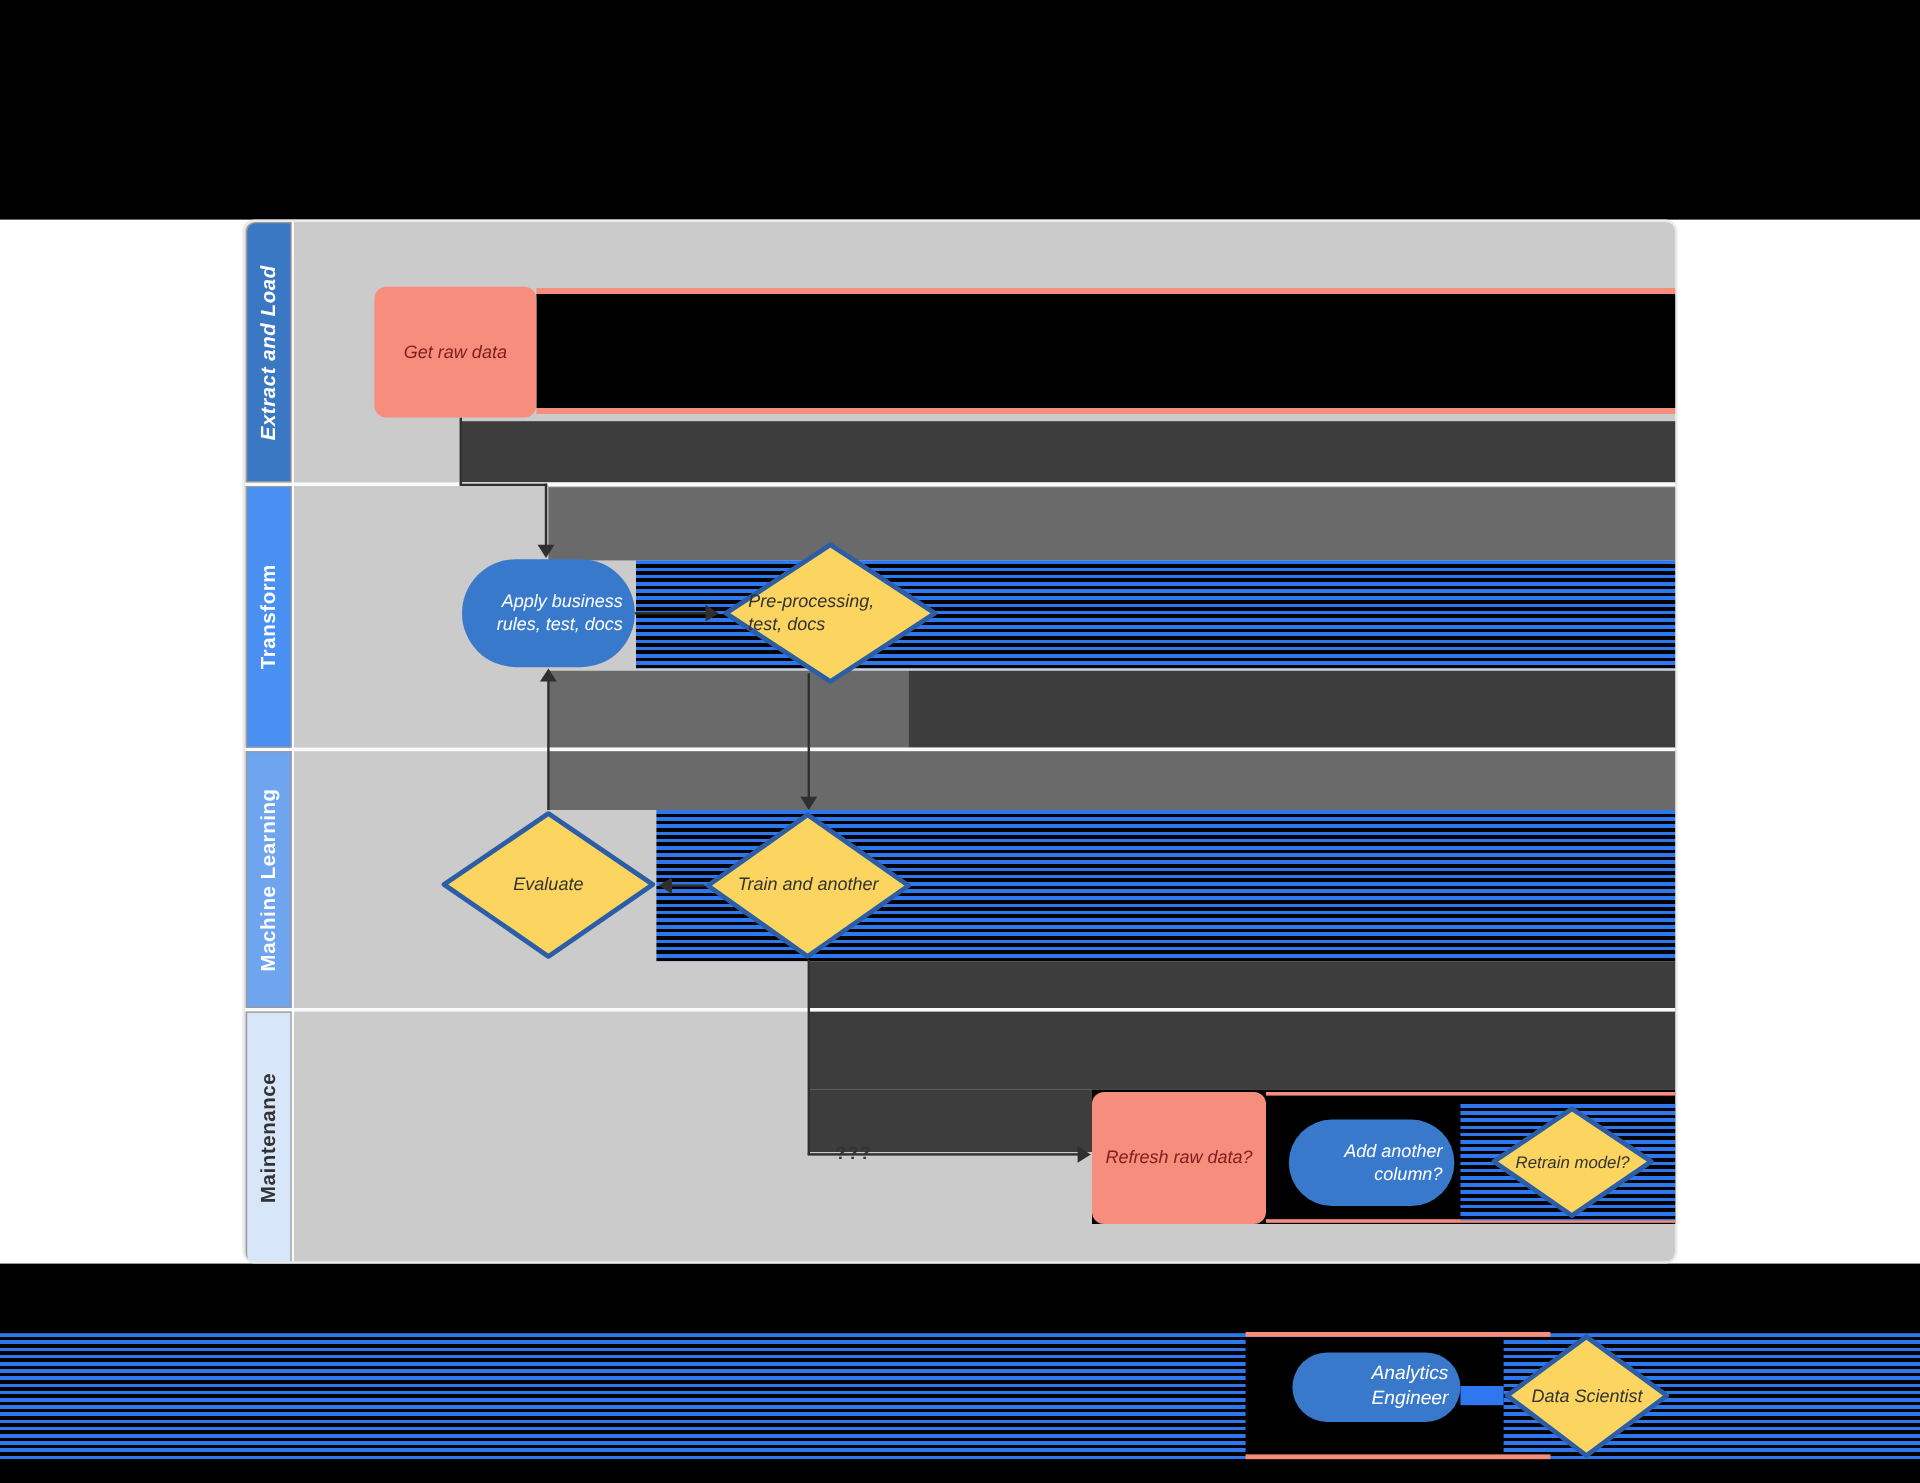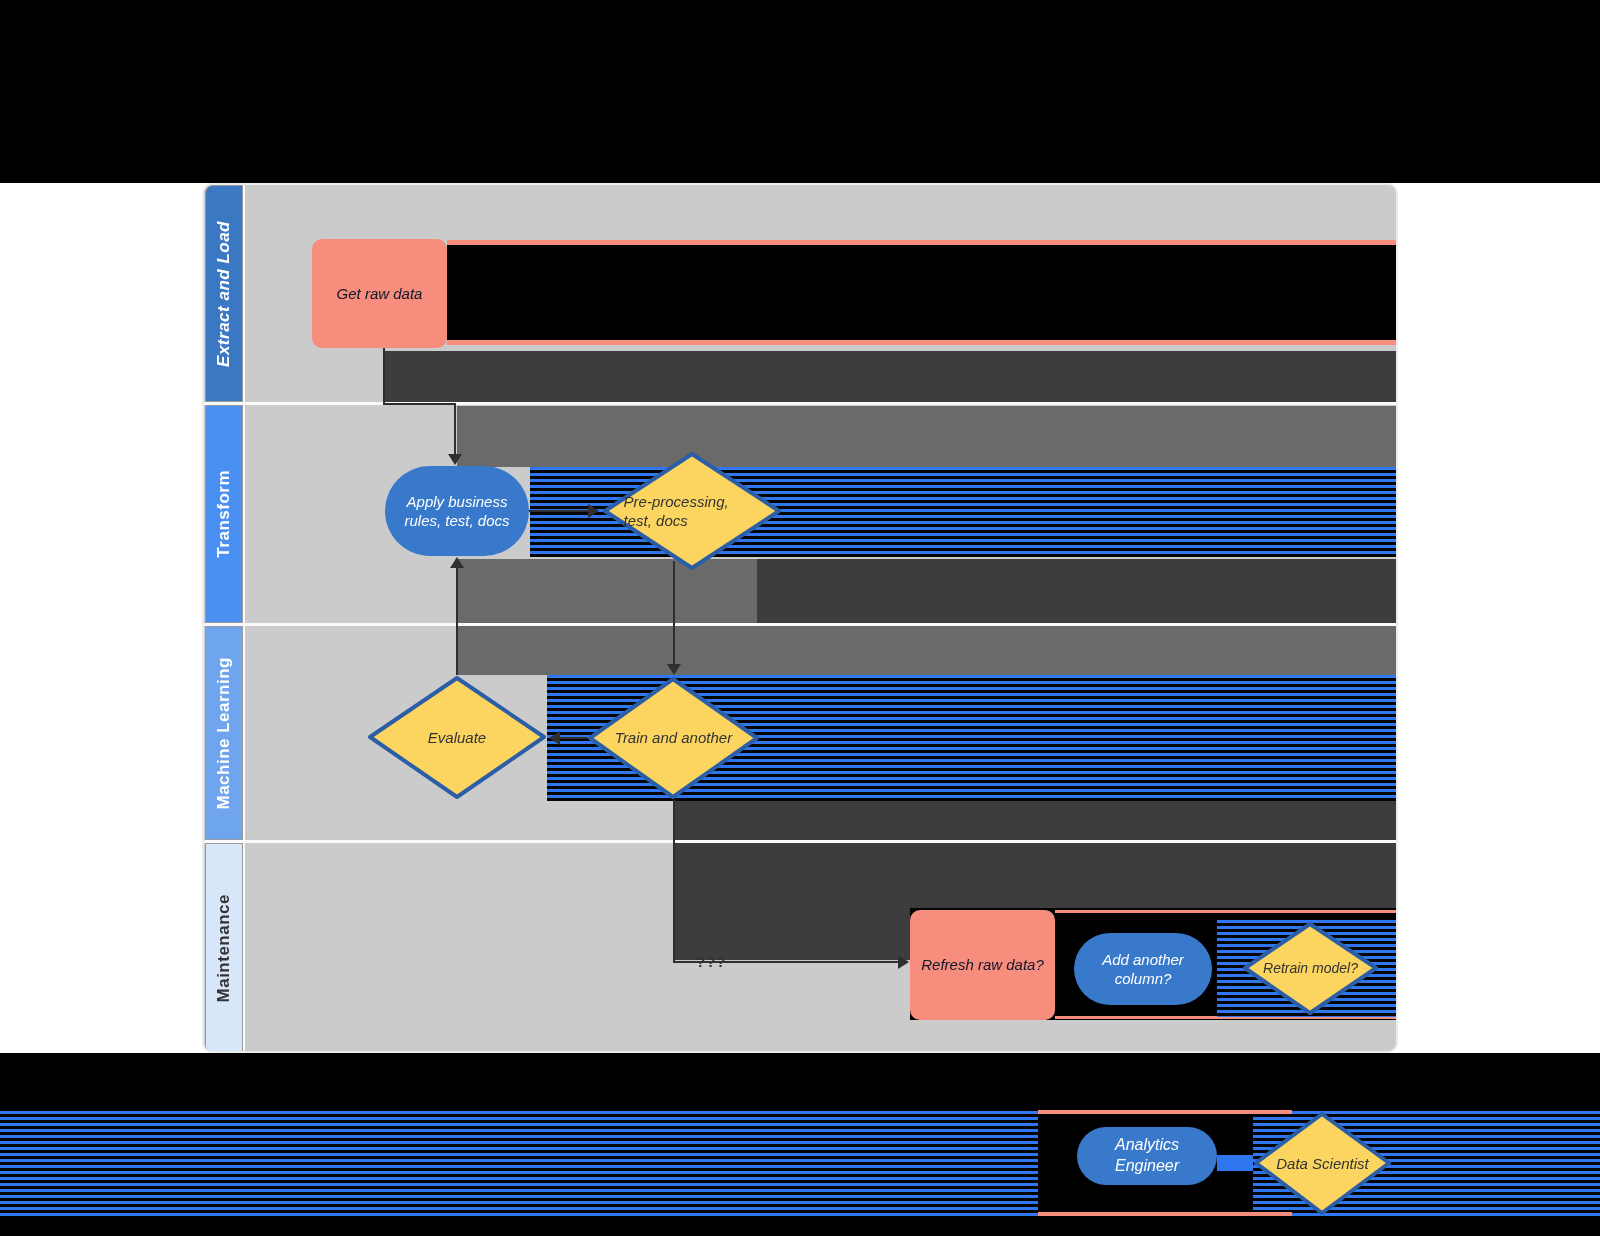--- a/index.html
+++ b/index.html
@@ -19,23 +19,23 @@
   .stripes{background:repeating-linear-gradient(to bottom,var(--stripe-blue) 0 3px,#040404 3px 6px);}
   .sep{position:absolute;left:0;width:1196px;height:3px;background:#fafafa;}
   .vsep{position:absolute;top:0;width:2px;height:870px;background:#fafafa;left:39px;}
   .lane-header{position:absolute;left:1px;width:38px;box-sizing:border-box;
                border:1px solid #9a9a9a;display:flex;align-items:center;justify-content:center;}
   .lane-label{writing-mode:vertical-rl;transform:rotate(180deg);font-weight:bold;
               font-size:17px;color:#fff;white-space:nowrap;letter-spacing:.5px;}
   
   .node-rect{position:absolute;background:var(--salmon);border-radius:10px;
              display:flex;align-items:center;justify-content:center;text-align:center;
-             color:#0f172a;font-style:italic;font-size:15px;line-height:1.3;}
+             color:#7f1d1d;font-style:italic;font-size:15px;line-height:1.3;}
   .node-pill{position:absolute;background:var(--node-blue);border-radius:45px;
-             display:flex;align-items:center;justify-content:center;text-align:center;
+             display:flex;align-items:center;justify-content:center;text-align:right;
              color:#fff;font-style:italic;font-size:15px;line-height:1.3;}
   .diamond{position:absolute;}
   .diamond svg{position:absolute;left:0;top:0;display:block;}
   .diamond polygon{fill:var(--yellow);stroke:var(--diamond-border);stroke-width:4;stroke-linejoin:round;}
   .diamond .dtext{position:absolute;left:12%;top:0;width:76%;height:100%;
                   display:flex;align-items:center;justify-content:center;text-align:left;
                   color:#333;font-style:italic;font-size:15px;line-height:1.3;}
   
   .seg{position:absolute;background:var(--arrow);}
   .ah{position:absolute;width:0;height:0;}

